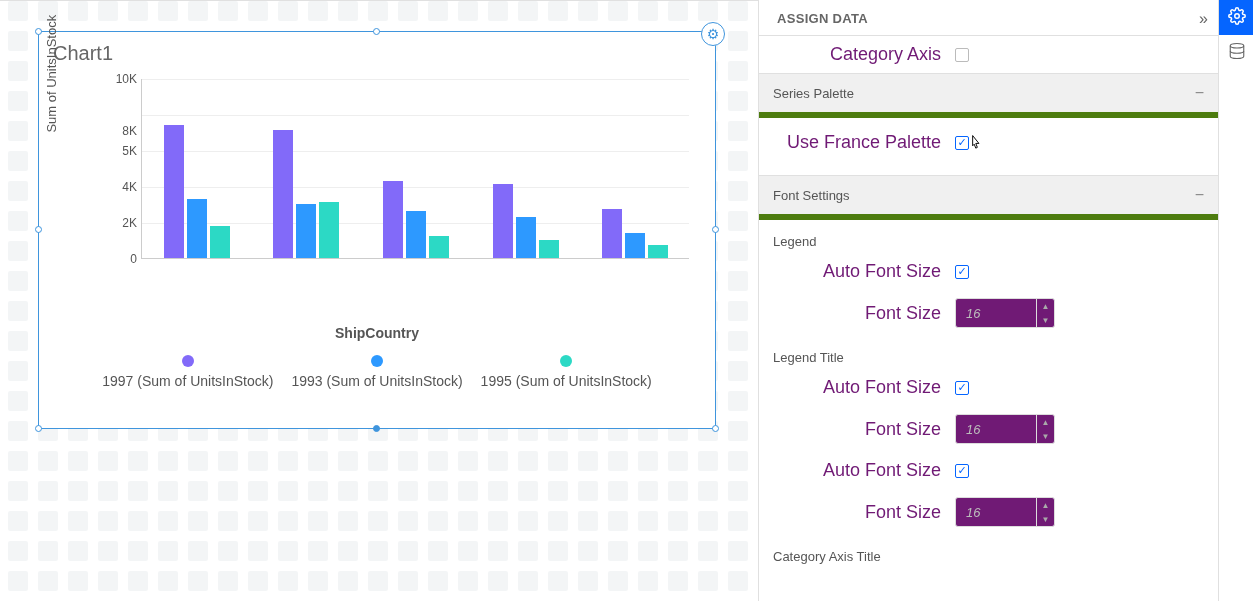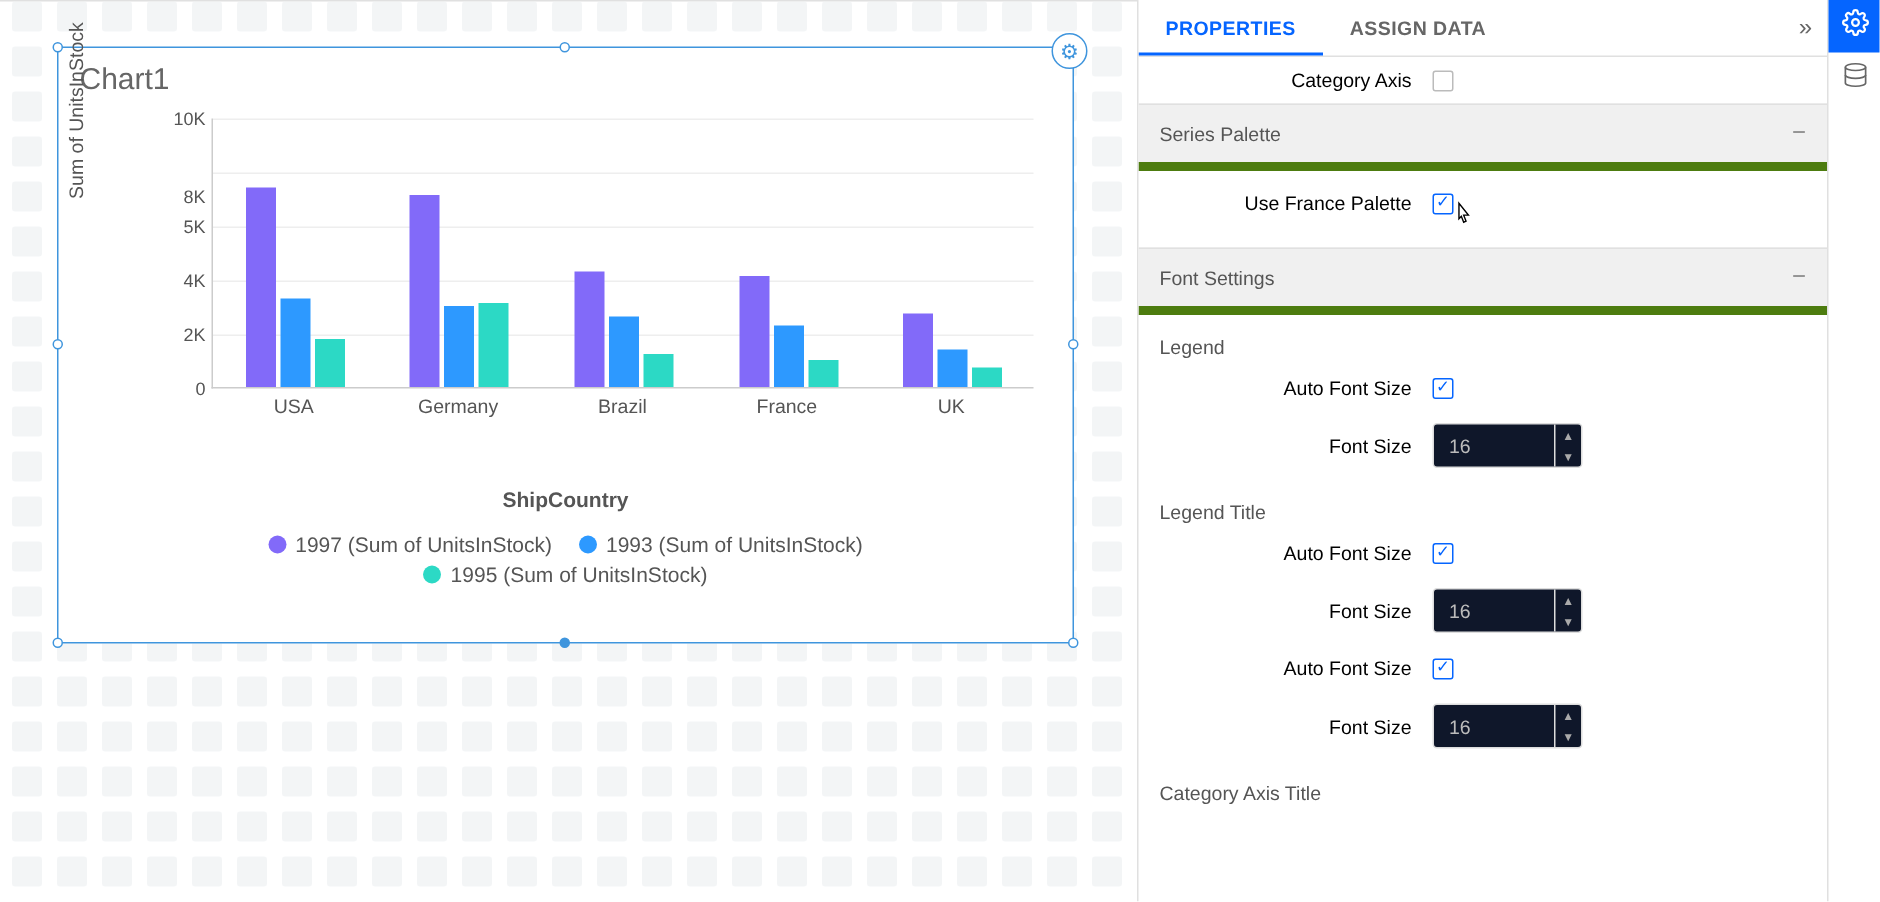--- a/index.html
+++ b/index.html
@@ -24,43 +24,43 @@
 .y-ticks { position: absolute; left: 38px; top: 0; height: 180px; width: 40px; }
 .y-tick { position: absolute; right: 0; font-size: 12px; color: #555; text-align: right; width: 40px; transform: translateY(-50%); }
 .plot-grid { position: absolute; left: 82px; top: 0; width: 548px; height: 180px; border-left: 1px solid #ccc; border-bottom: 1px solid #ccc; }
 .grid-line { position: absolute; left: 0; width: 100%; border-top: 1px solid #eee; }
 .bars-group { position: absolute; bottom: 0; width: 80px; display: flex; gap: 3px; align-items: flex-end; justify-content: center; }
 .bar { width: 20px; }
 .cat-labels { position: absolute; left: 82px; top: 184px; width: 548px; display: flex; }
 .cat-label { font-size: 13px; color: #555; text-align: center; flex: 1; }
 .x-axis-label { text-align: center; font-size: 14px; font-weight: 600; color: #555; margin-top: 36px; }
 .legend { display: flex; flex-wrap: wrap; justify-content: center; gap: 4px 18px; margin: 14px 40px 0; }
-.legend-item { display: flex; align-items: center; gap: 6px; font-size: 14px; color: #555; }
+.legend-item { display: flex; align-items: center; gap: 6px; font-size: 14px; color: #555; flex-direction: column; }
 .legend-swatch { width: 12px; height: 12px; border-radius: 50%; }
 
 .right-rail { position: absolute; right: 0; top: 0; width: 35px; height: 601px; background: #fff; border-left: 1px solid #e0e0e0; display: flex; flex-direction: column; }
 .rail-btn { width: 35px; height: 35px; display: flex; align-items: center; justify-content: center; cursor: pointer; color: #666; }
 .rail-btn.active { background: #0565ff; color: #fff; }
 
 .props-panel { position: absolute; left: 758px; top: 0; width: 460px; height: 601px; background: #fff; border-left: 1px solid #e0e0e0; overflow-y: auto; }
 .tabs { display: flex; border-bottom: 1px solid #e0e0e0; position: relative; }
 .tab { padding: 11px 18px 9px; font-size: 13px; font-weight: 600; color: #666; cursor: pointer; letter-spacing: 0.3px; }
 .tab.active { color: #0565ff; border-bottom: 2px solid #0565ff; }
 .collapse-btn { position: absolute; right: 10px; top: 10px; font-size: 16px; color: #666; cursor: pointer; }
 
 .field-row { display: flex; align-items: center; padding: 8px 14px; }
-.field-label { flex: 0 0 182px; text-align: right; font-size: 13px; color: #000000; padding-right: 14px; }
+.field-label { flex: 0 0 182px; text-align: right; font-size: 18px; color: #701a75; padding-right: 14px; }
 .checkbox { width: 14px; height: 14px; border: 1px solid #bbb; border-radius: 2px; cursor: pointer; display:inline-flex; align-items:center; justify-content:center; }
 .checkbox.checked { border-color: #0565ff; }
 .checkbox.checked::after { content: '✓'; color: #0565ff; font-size: 11px; line-height: 1; }
 
 .section-hdr { background: #f0f0f0; padding: 10px 14px; font-size: 13px; color: #555; border-top: 1px solid #e0e0e0; border-bottom: 6px solid #4d7c0f; display: flex; justify-content: space-between; align-items: center; }
 .section-toggle { font-size: 16px; color: #888; cursor: pointer; }
 .sub-heading { font-size: 13px; color: #555; padding: 14px 14px 4px; }
-.num-input { width: 100px; height: 30px; border: 1px solid #ddd; border-radius: 3px; display: flex; align-items: center; background: #0f172a; }
+.num-input { width: 100px; height: 30px; border: 1px solid #ddd; border-radius: 3px; display: flex; align-items: center; background: #701a75; font-style: italic; }
 .num-input.disabled { color: #bbb; }
 .num-input span { flex: 1; padding: 0 10px; font-size: 13px; }
 .num-spin { width: 18px; height: 100%; border-left: 1px solid #ddd; display:flex; flex-direction:column; }
 .spin-btn { flex:1; font-size: 8px; color:#aaa; display:flex; align-items:center; justify-content:center; cursor:pointer; }
 
 .cursor-hand { position: absolute; left: 965px; top: 134px; font-size: 18px; pointer-events: none; z-index: 50; color:#333; }
 </style>
 </head>
 <body>
 
@@ -658,27 +658,20 @@
             <div class="bar" style="height: 73.8px; background: rgb(130, 106, 249);"></div>
             <div class="bar" style="height: 41.4px; background: rgb(45, 153, 255);"></div>
             <div class="bar" style="height: 18px; background: rgb(44, 217, 197);"></div>
           </div>
           <div class="bars-group" style="left: 453.2px;">
             <div class="bar" style="height: 48.6px; background: rgb(130, 106, 249);"></div>
             <div class="bar" style="height: 25.2px; background: rgb(45, 153, 255);"></div>
             <div class="bar" style="height: 12.6px; background: rgb(44, 217, 197);"></div>
           </div>
         </div>
-      <div class="cat-labels" id="catLabels">
-          <div class="cat-label">USA</div>
-          <div class="cat-label">Germany</div>
-          <div class="cat-label">Brazil</div>
-          <div class="cat-label">France</div>
-          <div class="cat-label">UK</div>
-        </div>
     </div>
     <div class="x-axis-label">ShipCountry</div>
     <div class="legend" id="legend">
         <div class="legend-item">
           <div class="legend-swatch" style="background: rgb(130, 106, 249);"></div>
           <span>1997 (Sum of UnitsInStock)</span>
         </div>
         <div class="legend-item">
           <div class="legend-swatch" style="background: rgb(45, 153, 255);"></div>
           <span>1993 (Sum of UnitsInStock)</span>
@@ -686,21 +679,20 @@
         <div class="legend-item">
           <div class="legend-swatch" style="background: rgb(44, 217, 197);"></div>
           <span>1995 (Sum of UnitsInStock)</span>
         </div>
       </div>
   </div>
 </div>
 
 <div class="props-panel">
   <div class="tabs">
-    <div class="tab active">PROPERTIES</div>
     <div class="tab">ASSIGN DATA</div>
     <div class="collapse-btn">
       <span>»</span>
     </div>
   </div>
 
   <div class="field-row">
     <div class="field-label">Category Axis</div>
     <div class="checkbox"></div>
   </div>

